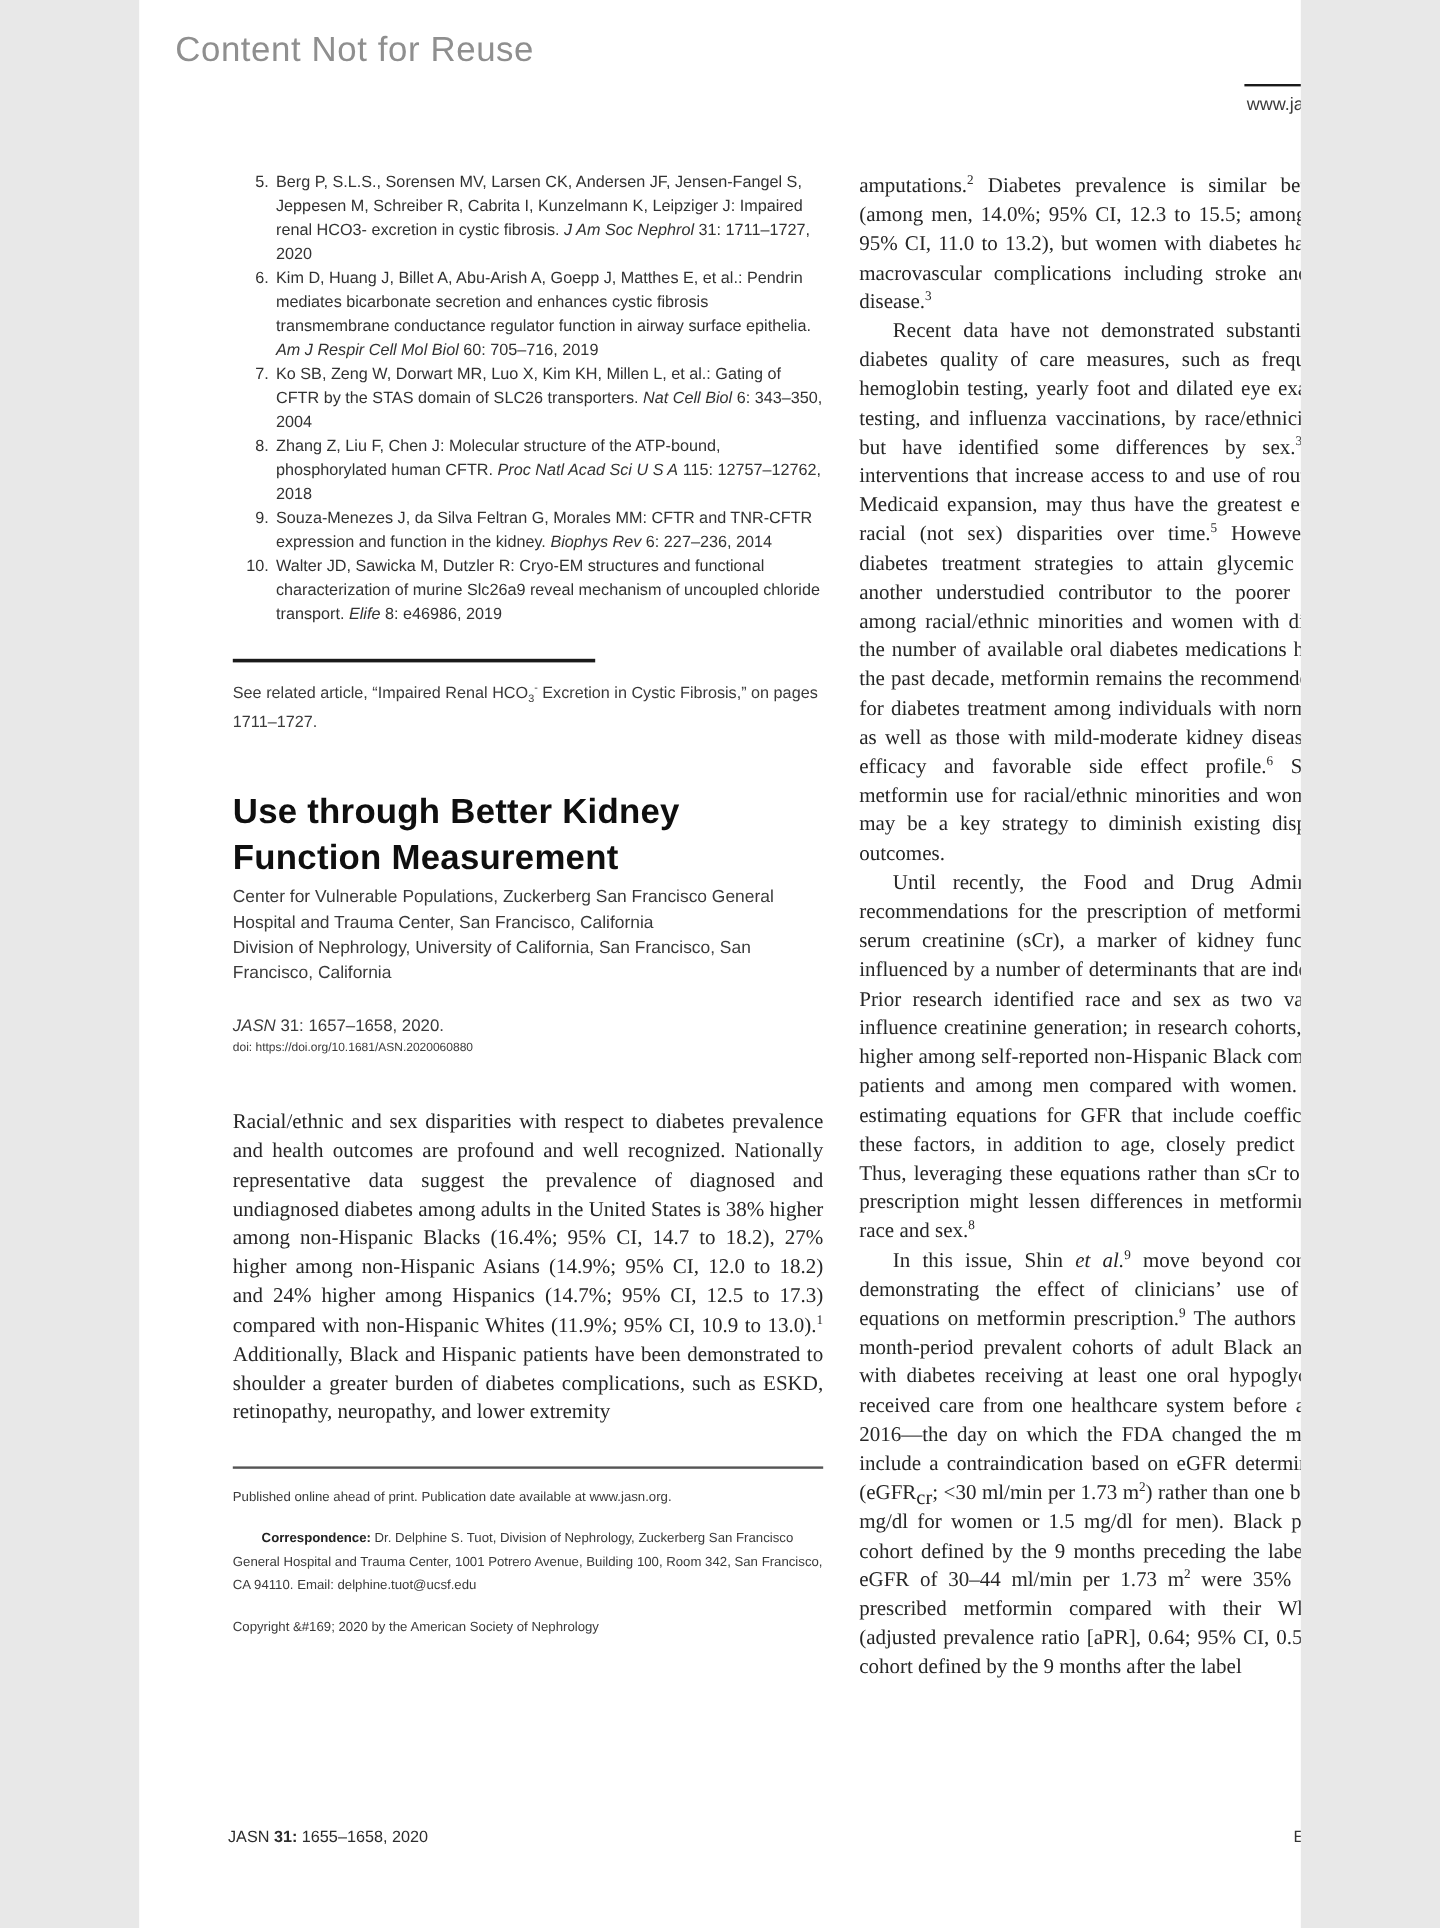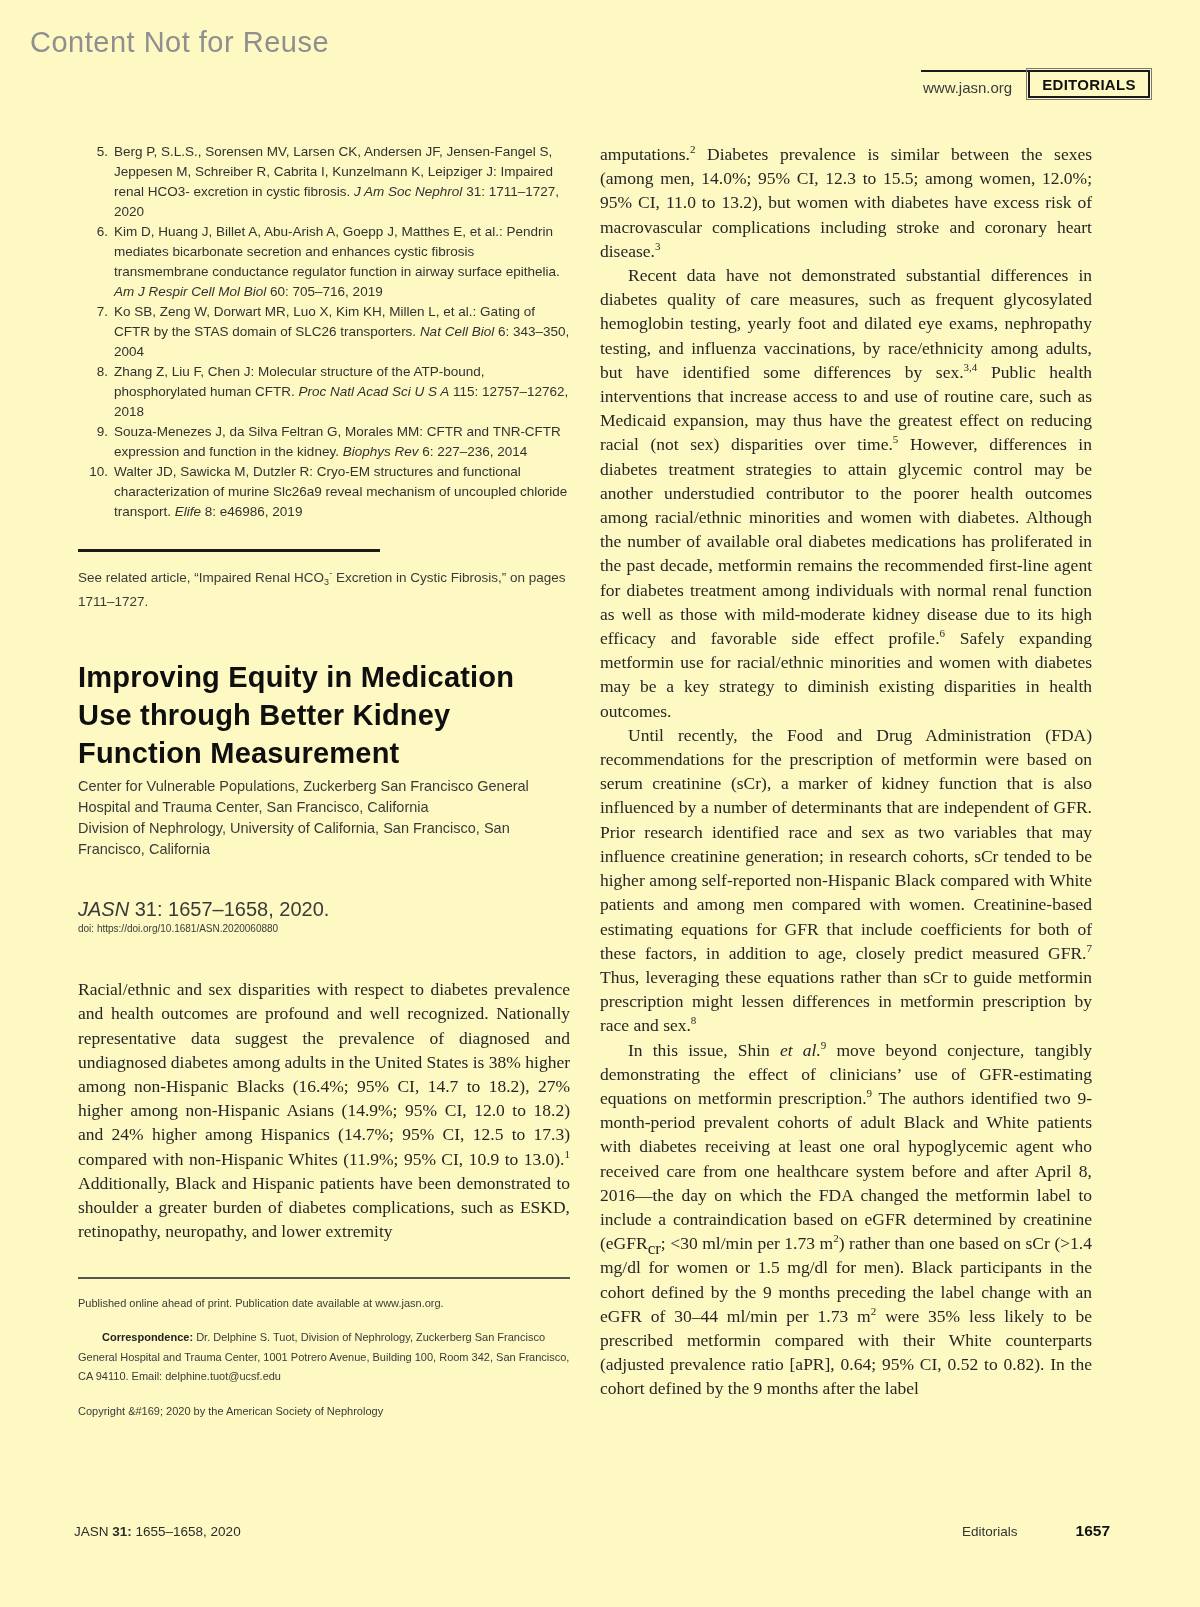--- a/index.html
+++ b/index.html
@@ -1,21 +1,21 @@
 <!DOCTYPE html>
 <html style="--text: #2e2e2e; --serif-text: #262626; --muted: #8f8f8f; --rule: #1a1a1a;"><head>
 <meta charset="utf-8">
 <style>
   :root{
     --text:#2e2e2e; --serif-text:#262626; --muted:#8f8f8f; --rule:#1a1a1a;
   }
   *{margin:0;padding:0;box-sizing:border-box;}
   html,body{background:#e8e8e8;}
   .page{
-    position:relative;width:1200px;height:1607px;background:#fef9c3;
+    position:relative;width:968px;height:1607px;background:#ffffff;
     font-family:"Liberation Sans",sans-serif;color:var(--text);
     overflow:hidden;margin:0 auto;
   }
   
   .watermark{
     position:absolute;left:30px;top:26px;font-size:29px;color:var(--muted);
     letter-spacing:0.5px;
   }
   
   .header{
@@ -49,21 +49,21 @@
   .related-note sup{font-size:9px;}
   
   .title-line{
     font-size:29px;font-weight:bold;line-height:38px;color:#0f0f0f;
     letter-spacing:0.2px;white-space:nowrap;
   }
   .title-block{margin-top:46px;}
   .author{margin-top:38px;font-size:19px;font-weight:bold;color:#1c1c1c;}
   .affils{margin-top:4px;}
   .affil{font-size:14.5px;line-height:21px;color:#3a3a3a;}
-  .citation{margin-top:39px;font-size:20px;line-height:20px;color:#3a3a3a;}
+  .citation{margin-top:22px;font-size:14px;line-height:20px;color:#3a3a3a;}
   .doi{font-size:10px;line-height:20px;color:#3a3a3a;}
   
   .body-serif{
     font-family:"Liberation Serif",serif;font-size:17.5px;line-height:24.2px;
     color:var(--serif-text);text-align:justify;
   }
   .lead{margin-top:38px;}
   .indent{text-indent:28px;}
   .body-serif sup{font-size:11px;line-height:0;}
   .body-serif sub{font-size:17px;line-height:0;}
@@ -119,21 +119,20 @@
       <li class="ref-item">
         <span class="ref-num">10.</span>
         <span class="ref-text">Walter JD, Sawicka M, Dutzler R: Cryo-EM structures and functional characterization of murine Slc26a9 reveal mechanism of uncoupled chloride transport. <i>Elife</i> 8: e46986, 2019</span>
       </li>
     </ol>
 
     <div class="related-rule"></div>
     <p class="related-note">See related article, “Impaired Renal HCO<sub>3</sub><sup>-</sup> Excretion in Cystic Fibrosis,” on pages 1711–1727.</p>
 
     <div class="title-block">
-      <div class="title-line">Improving Equity in Medication</div>
       <div class="title-line">Use through Better Kidney</div>
       <div class="title-line">Function Measurement</div>
     </div>
 
     <div class="affils">
       <p class="affil">Center for Vulnerable Populations, Zuckerberg San Francisco General Hospital and Trauma Center, San Francisco, California</p>
       <p class="affil">Division of Nephrology, University of California, San Francisco, San Francisco, California</p>
     </div>
 
     <p class="citation"><i>JASN</i> 31: 1657–1658, 2020.</p>

